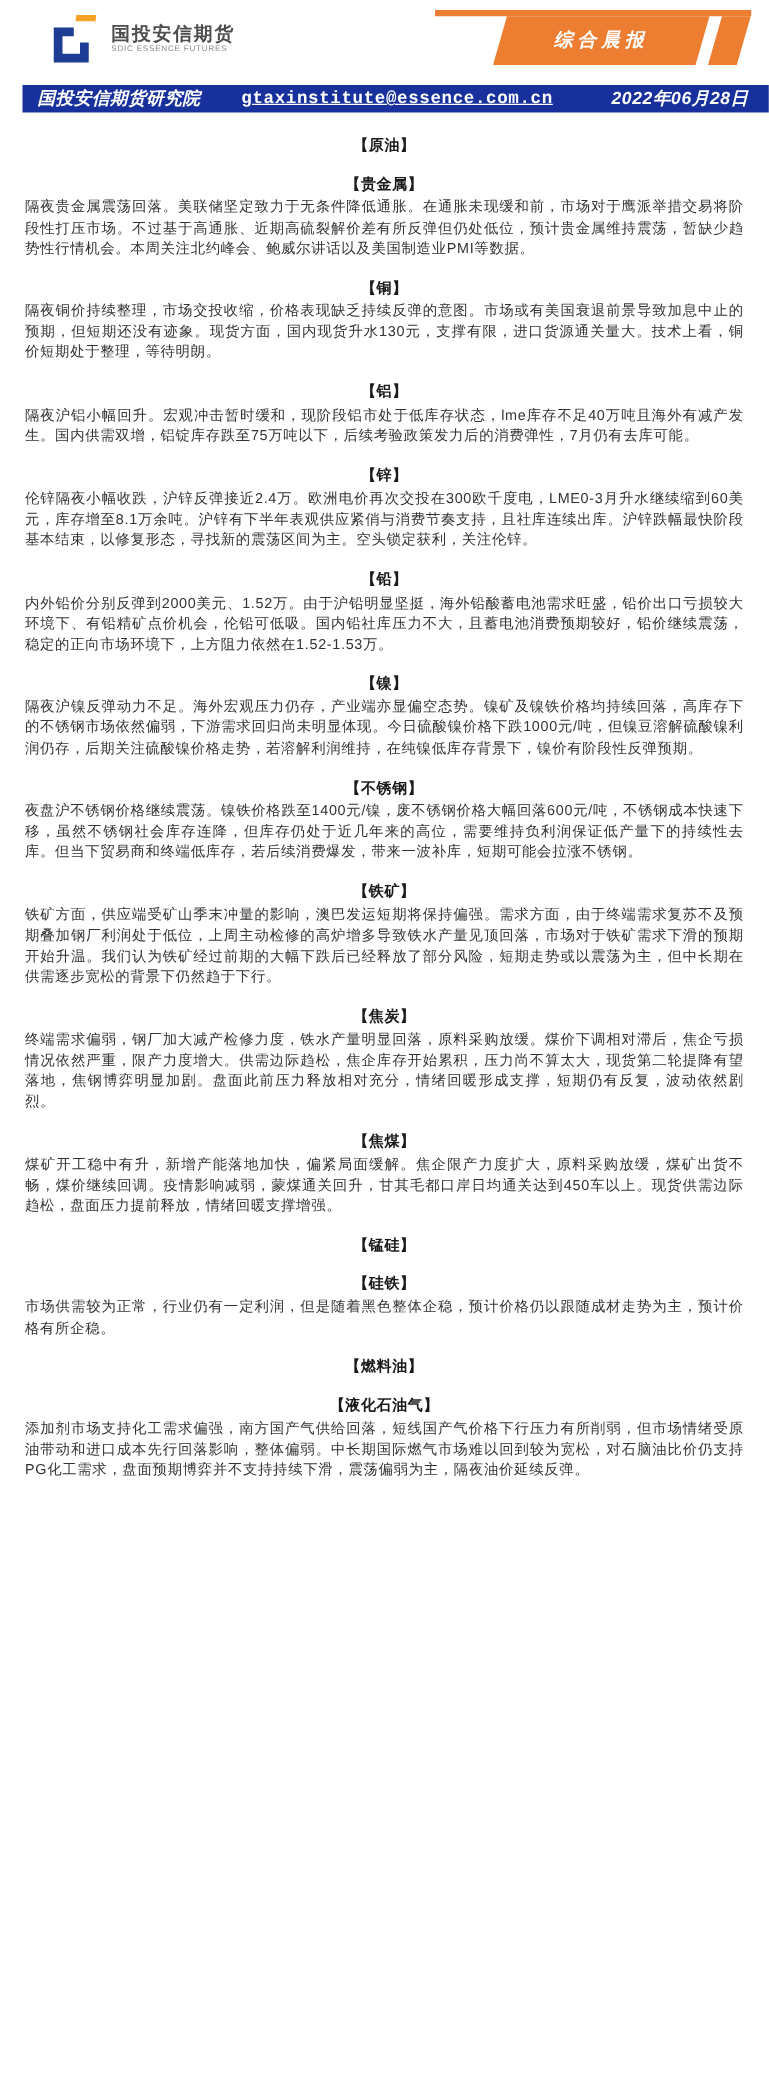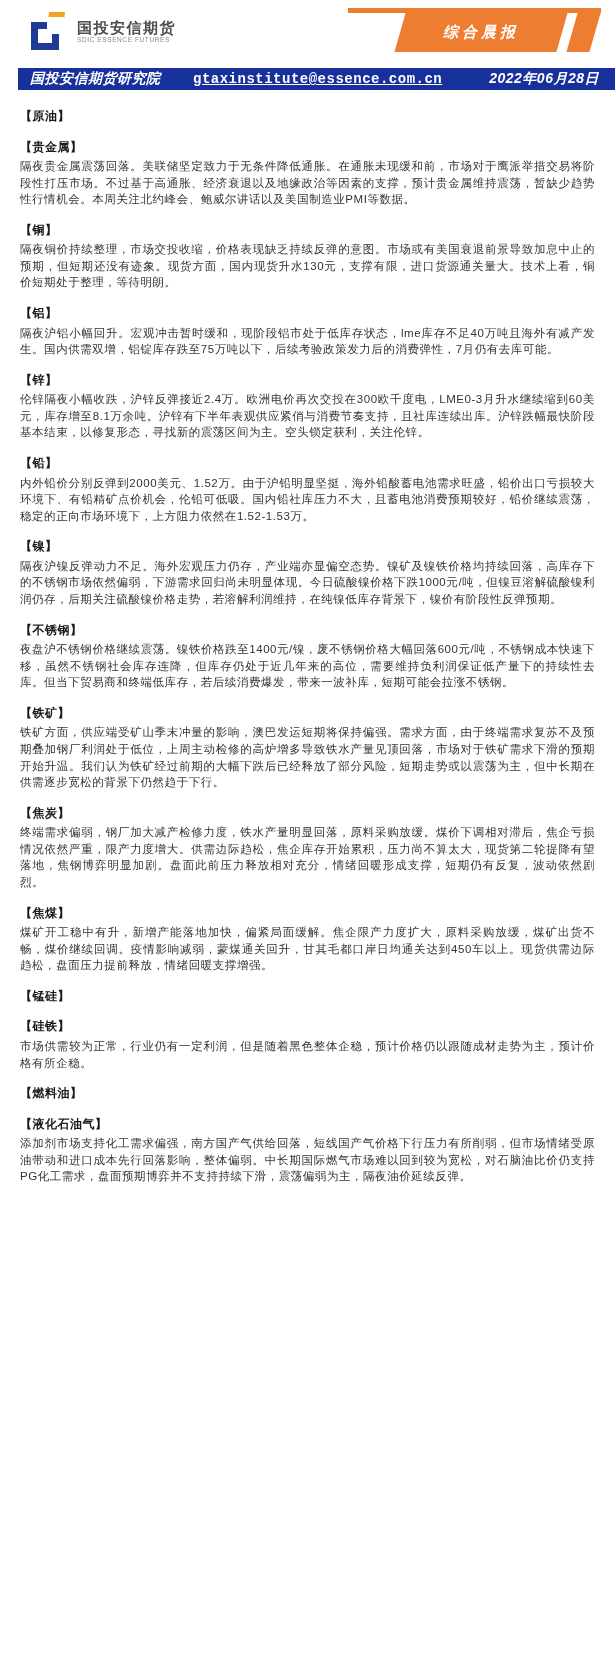--- a/index.html
+++ b/index.html
@@ -14,21 +14,21 @@
   html,body{width:615px;background:#ffffff;}
   body{
     position:relative;
     width:615px;height:1680px;
     overflow:hidden;
     font-family:"Liberation Sans","DejaVu Sans",sans-serif;
     color:var(--body-text);
   }
   
   .header{position:relative;width:615px;height:64px;}
-  .logo{position:absolute;left:28px;top:10px;display:flex;align-items:center;gap:9px;}
+  .logo{position:absolute;left:40px;top:10px;display:flex;align-items:center;gap:9px;}
   .logo-mark{position:relative;width:40px;height:44px;}
   .logo-mark .blue-square{
     position:absolute;left:3px;top:12px;width:28px;height:28px;
     border:7px solid var(--brand-blue);
   }
   .logo-mark .white-notch{
     position:absolute;left:19px;top:7px;width:17px;height:17px;background:#fff;
   }
   .logo-mark .orange-square{
     position:absolute;left:20px;top:2px;width:16px;height:16px;
@@ -66,21 +66,21 @@
   .infobar .org{left:12px;}
   .infobar .email{left:175px;font-family:"Liberation Mono","DejaVu Sans Mono",monospace;font-style:normal;font-weight:bold;text-decoration:underline;}
   .infobar .date{right:16px;}
   
   .content{
     position:absolute;left:0;top:92px;width:615px;
     padding:10px 20px 0 20px;
   }
   .section h2{
     font-size:12px;font-weight:bold;color:var(--heading-text);
-    letter-spacing:0.5px;line-height:16.5px;margin-top:14px;margin-bottom:3px;
+    letter-spacing:0.5px;line-height:16.5px;margin-top:14px;margin-bottom:3px;text-align:center;
   }
   .section:first-child h2{margin-top:6px;}
   .section p{
     font-size:11.5px;line-height:16.6px;letter-spacing:0.55px;
     text-align:justify;text-justify:inter-ideograph;color:var(--body-text);
   }
 </style>
 </head>
 <body>
 
@@ -110,21 +110,21 @@
   <span class="date">2022年06月28日</span>
 </div>
 
 <main class="content" id="sections">
   <section class="section">
     <h2>【原油】</h2>
   </section>
 
   <section class="section">
     <h2>【贵金属】</h2>
-    <p>隔夜贵金属震荡回落。美联储坚定致力于无条件降低通胀。在通胀未现缓和前，市场对于鹰派举措交易将阶段性打压市场。不过基于高通胀、经济衰退以及地缘政治等因素的支撑，预计贵金属维持震荡，暂缺少趋势性行情机会。本周关注北约峰会、鲍威尔讲话以及美国制造业PMI等数据。</p>
+    <p>隔夜贵金属震荡回落。美联储坚定致力于无条件降低通胀。在通胀未现缓和前，市场对于鹰派举措交易将阶段性打压市场。不过基于高通胀、近期高硫裂解价差有所反弹但仍处低位，预计贵金属维持震荡，暂缺少趋势性行情机会。本周关注北约峰会、鲍威尔讲话以及美国制造业PMI等数据。</p>
   </section>
 
   <section class="section">
     <h2>【铜】</h2>
     <p>隔夜铜价持续整理，市场交投收缩，价格表现缺乏持续反弹的意图。市场或有美国衰退前景导致加息中止的预期，但短期还没有迹象。现货方面，国内现货升水130元，支撑有限，进口货源通关量大。技术上看，铜价短期处于整理，等待明朗。</p>
   </section>
 
   <section class="section">
     <h2>【铝】</h2>
     <p>隔夜沪铝小幅回升。宏观冲击暂时缓和，现阶段铝市处于低库存状态，lme库存不足40万吨且海外有减产发生。国内供需双增，铝锭库存跌至75万吨以下，后续考验政策发力后的消费弹性，7月仍有去库可能。</p>

